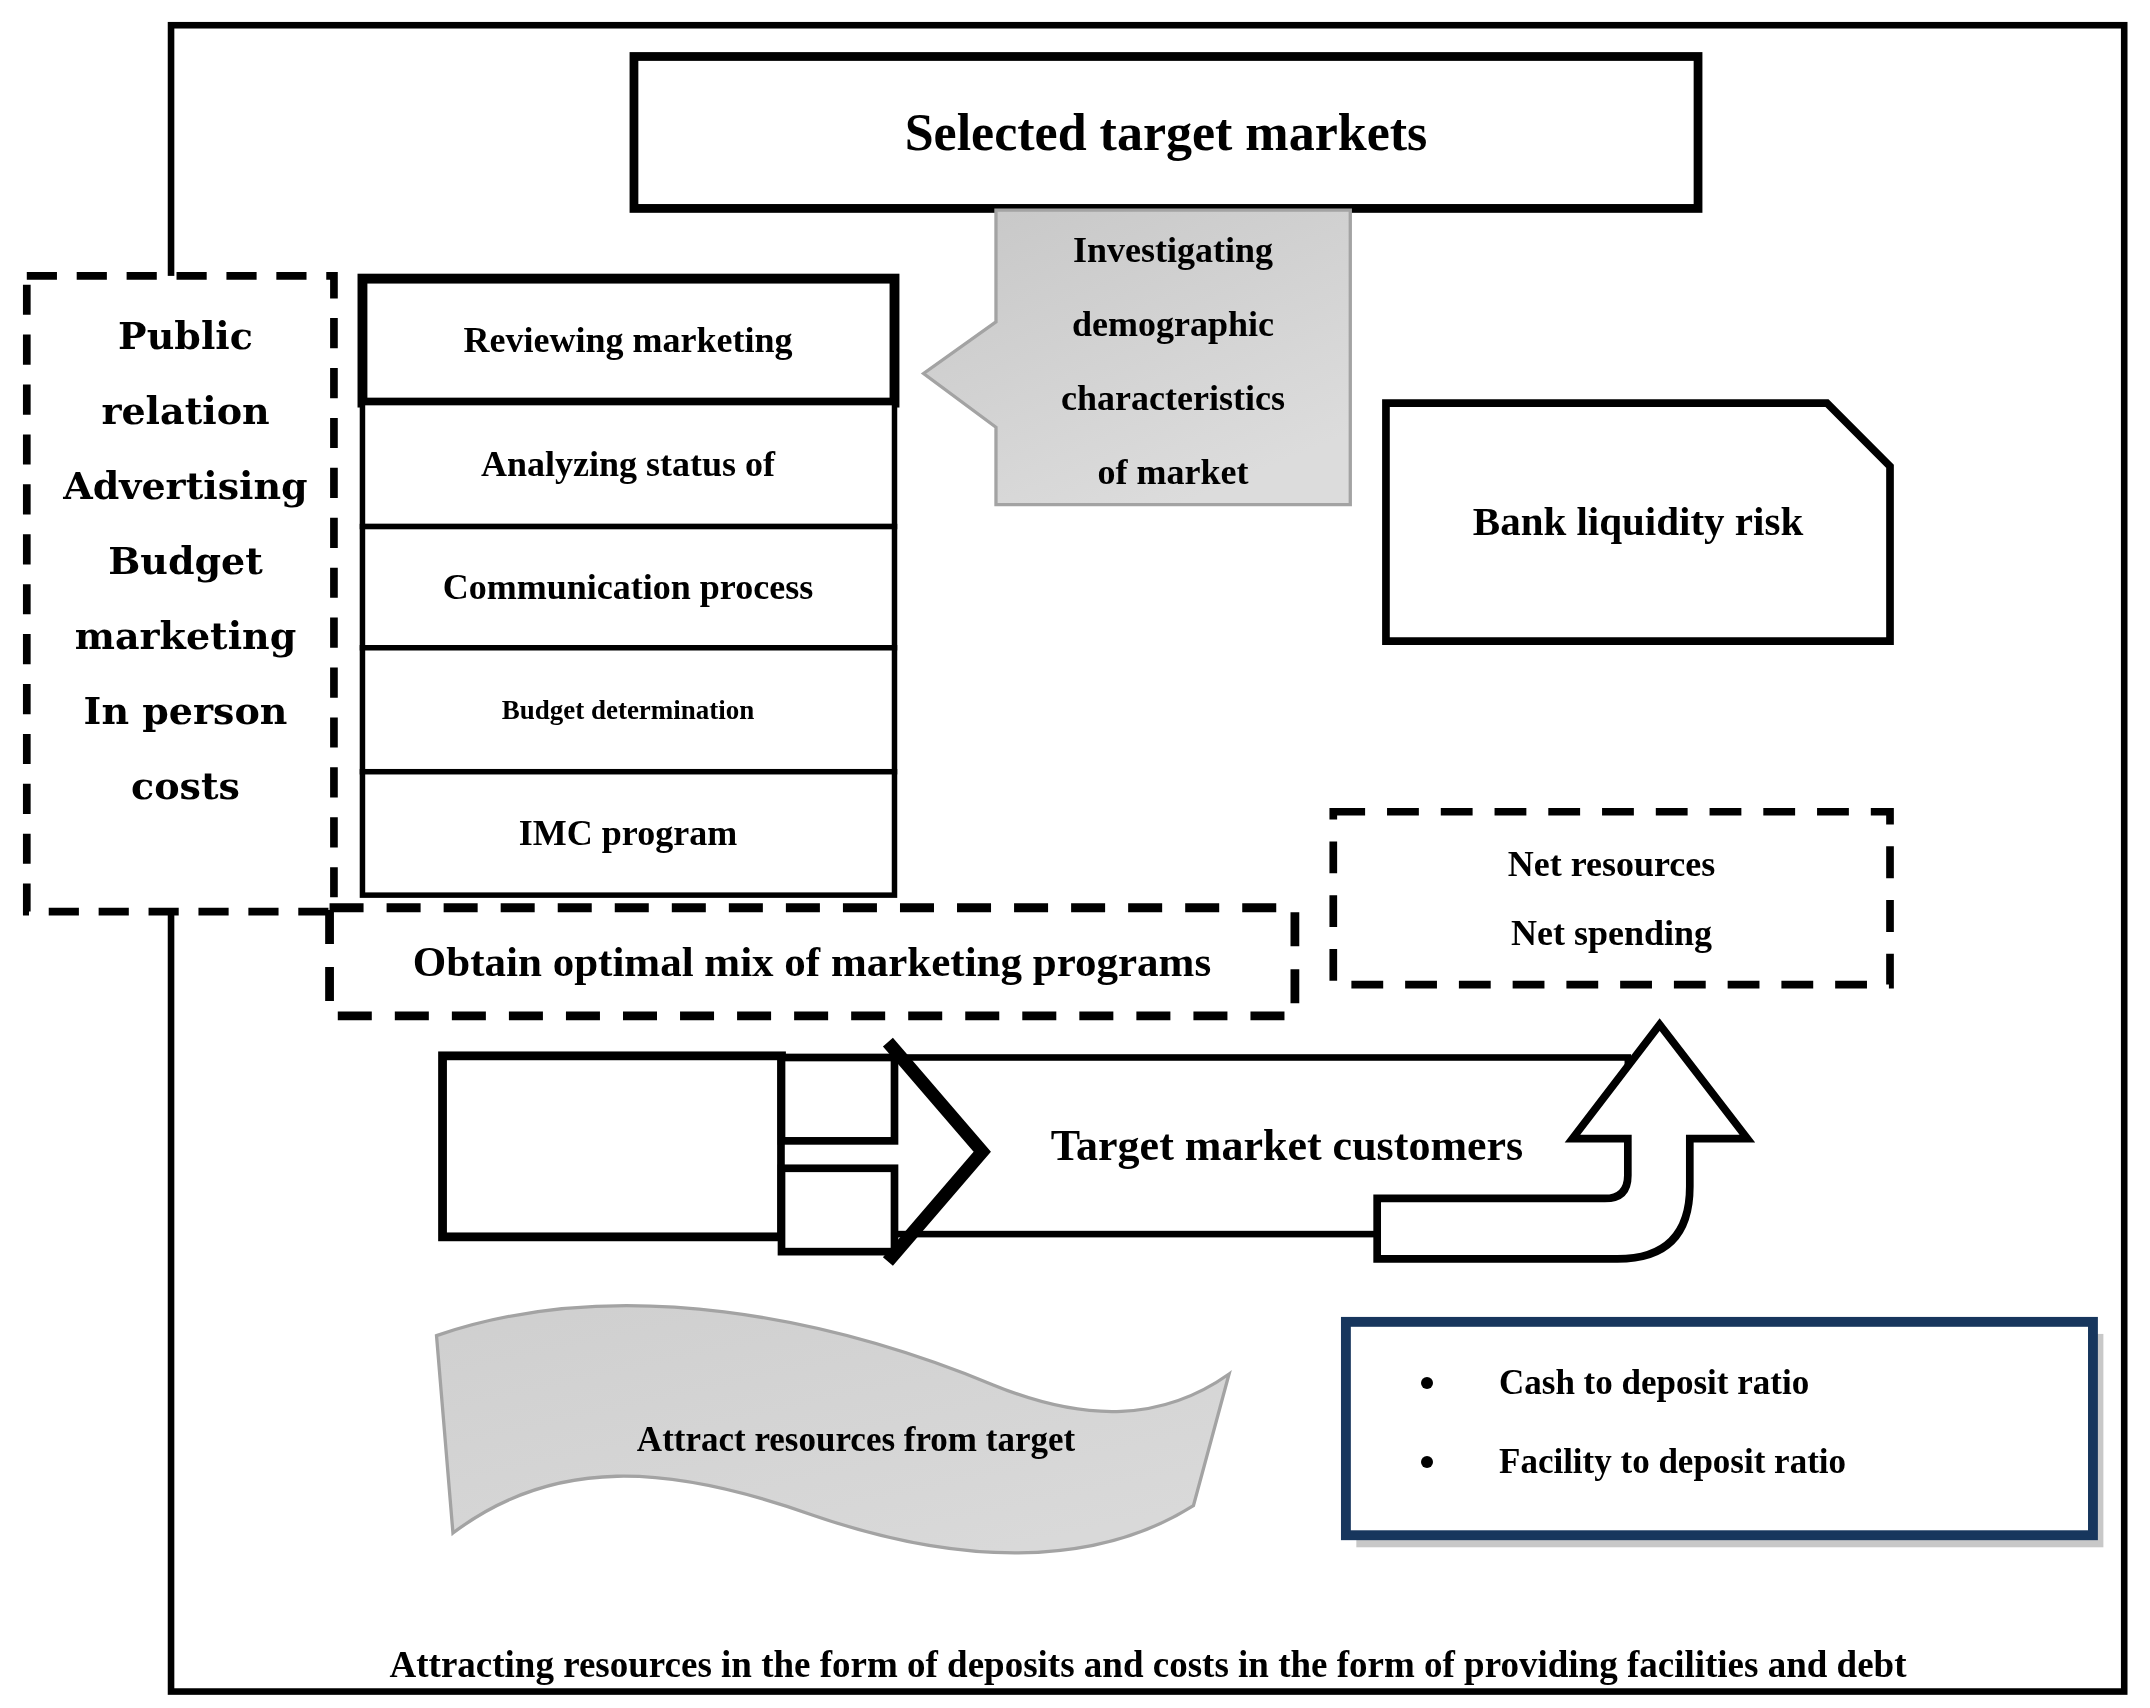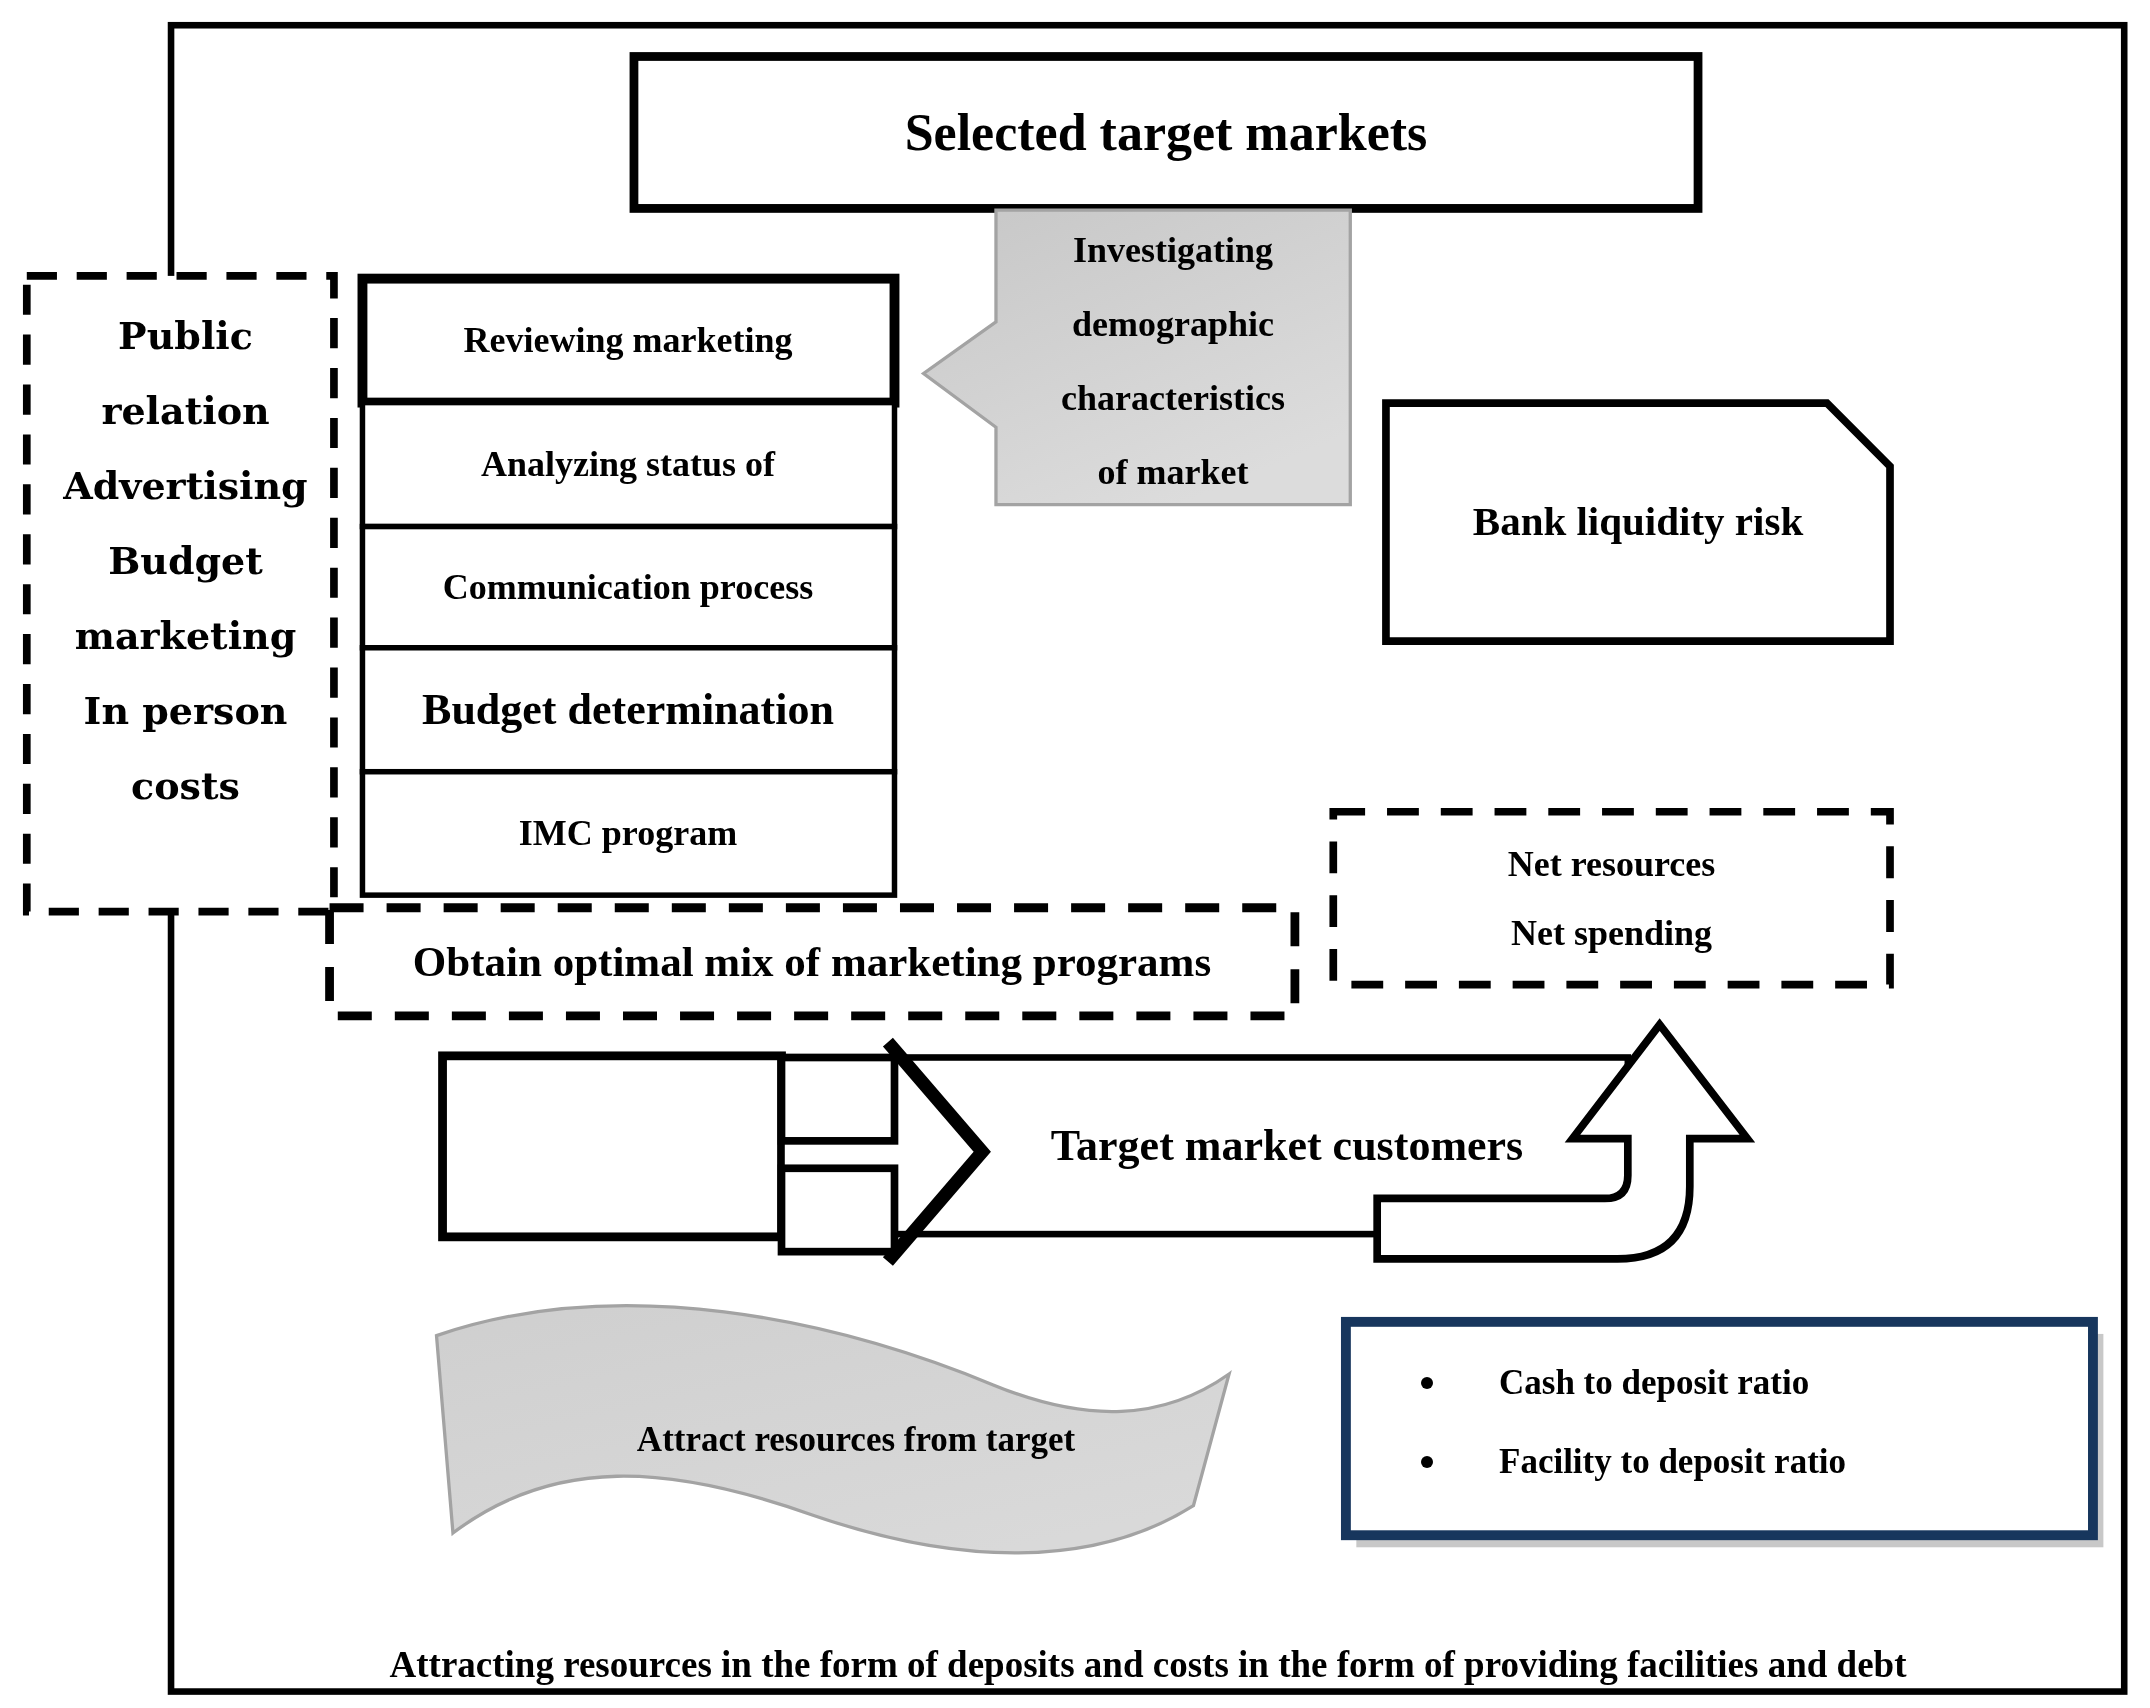--- a/index.html
+++ b/index.html
@@ -108,21 +108,21 @@
     <div style="line-height:75px;">Advertising</div>
     <div style="line-height:75px;">Budget</div>
     <div style="line-height:75px;">marketing</div>
     <div style="line-height:75px;">In person</div>
     <div style="line-height:75px;">costs</div>
   </div>
 
   <div class="txt" style="left:362px;top:403px;width:532px;height:124px;font-size:36px;">Analyzing status of</div>
   <div class="txt" style="left:362px;top:279px;width:532px;height:124px;font-size:36px;">Reviewing marketing</div>
   <div class="txt" style="left:362px;top:527px;width:532px;height:121px;font-size:36px;">Communication process</div>
-  <div class="txt" style="left:362px;top:648px;width:532px;height:124px;font-size:44px;">Budget determination</div>
+  <div class="txt" style="left:362px;top:648px;width:532px;height:124px;font-size:27px;">Budget determination</div>
   <div class="txt" style="left:362px;top:772px;width:532px;height:123px;font-size:36px;">IMC program</div>
 
   <div class="lines" style="left:996px;top:217px;width:354px;height:288px;font-size:36px;">
     <div style="line-height:74px;">Investigating</div>
     <div style="line-height:74px;">demographic</div>
     <div style="line-height:74px;">characteristics</div>
     <div style="line-height:74px;">of market</div>
   </div>
 
   <div class="txt" style="left:1386px;top:403px;width:504px;height:238px;font-size:41px;">Bank liquidity risk</div>

